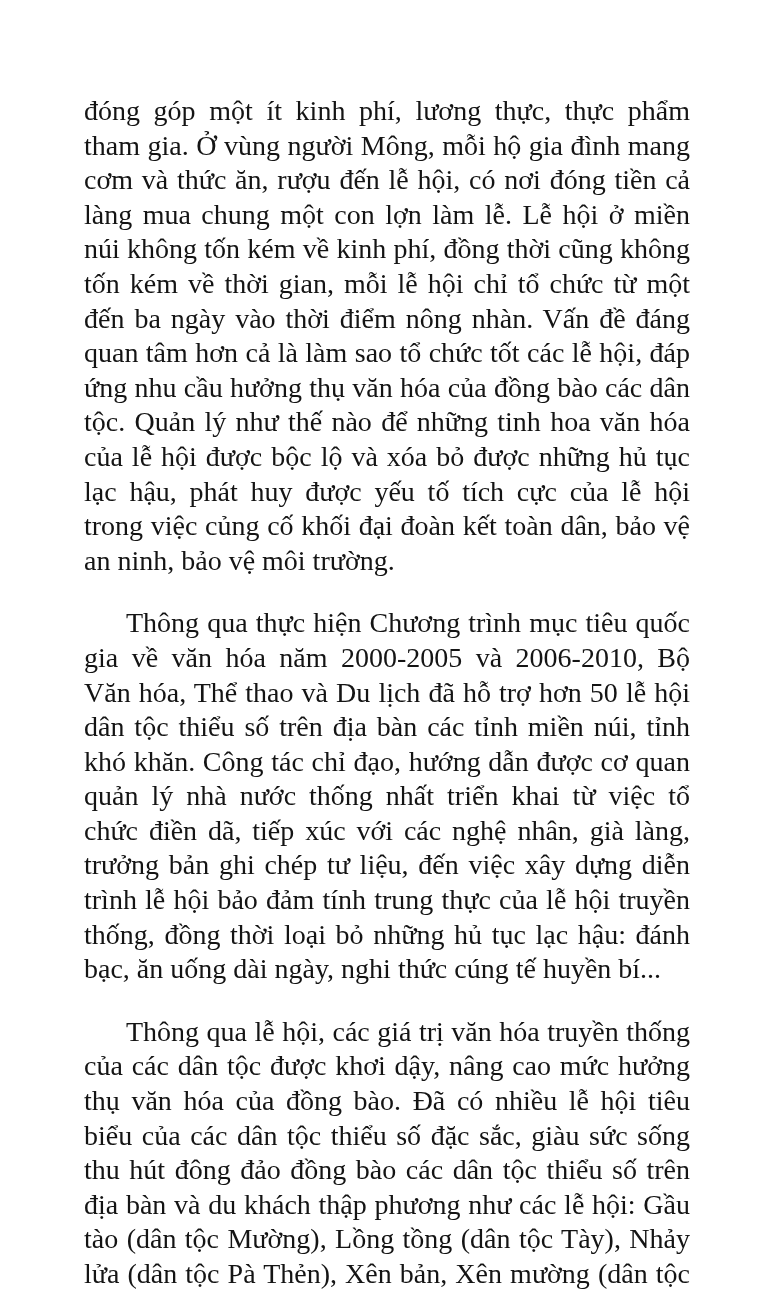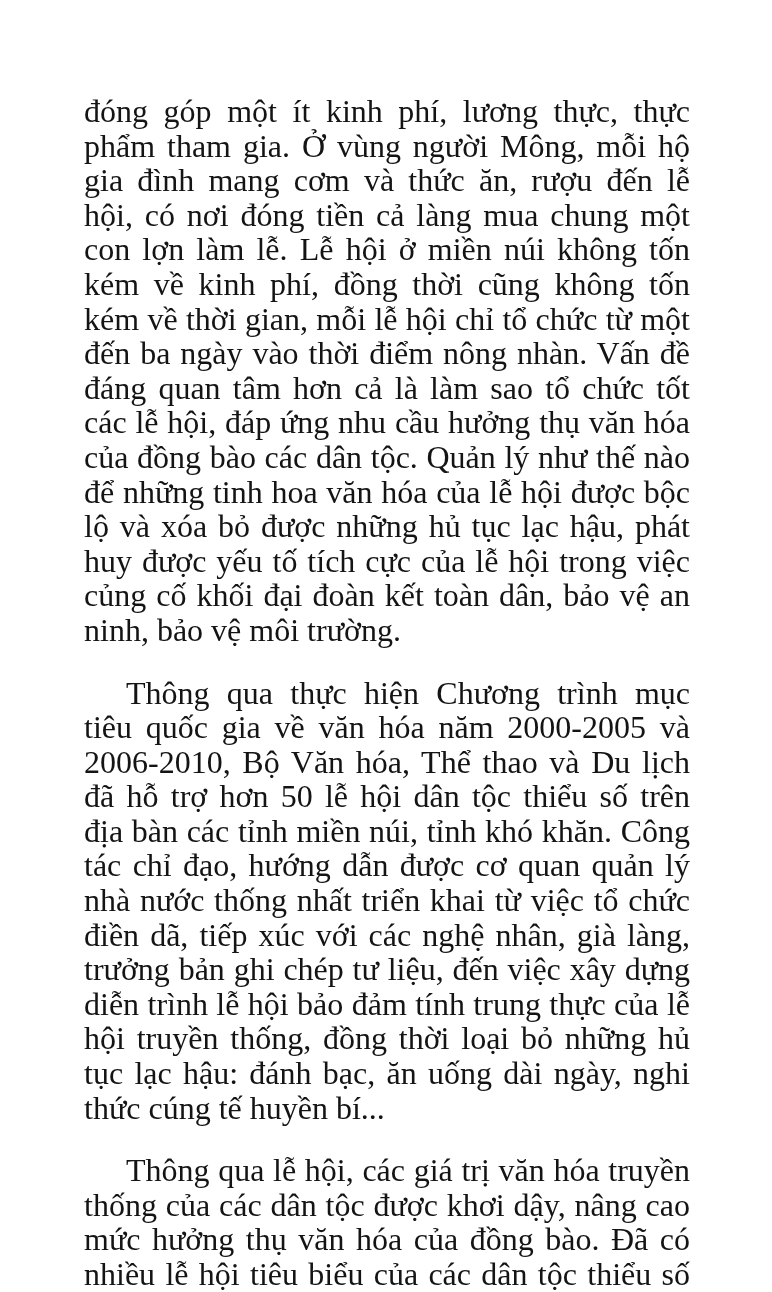--- a/index.html
+++ b/index.html
@@ -17,21 +17,21 @@
     color: #141414;
   }
   .text-block {
     position: absolute;
     left: 84px;
     top: 94px;
     width: 606px;
   }
   .text-block p {
     margin: 0;
-    font-size: 32px;
+    font-size: 28px;
     line-height: 34.6px;
     text-align: justify;
     text-justify: inter-word;
     color: #141414;
   }
   .text-block p + p {
     margin-top: 28px;
   }
   .text-block p.indented {
     text-indent: 42px;

